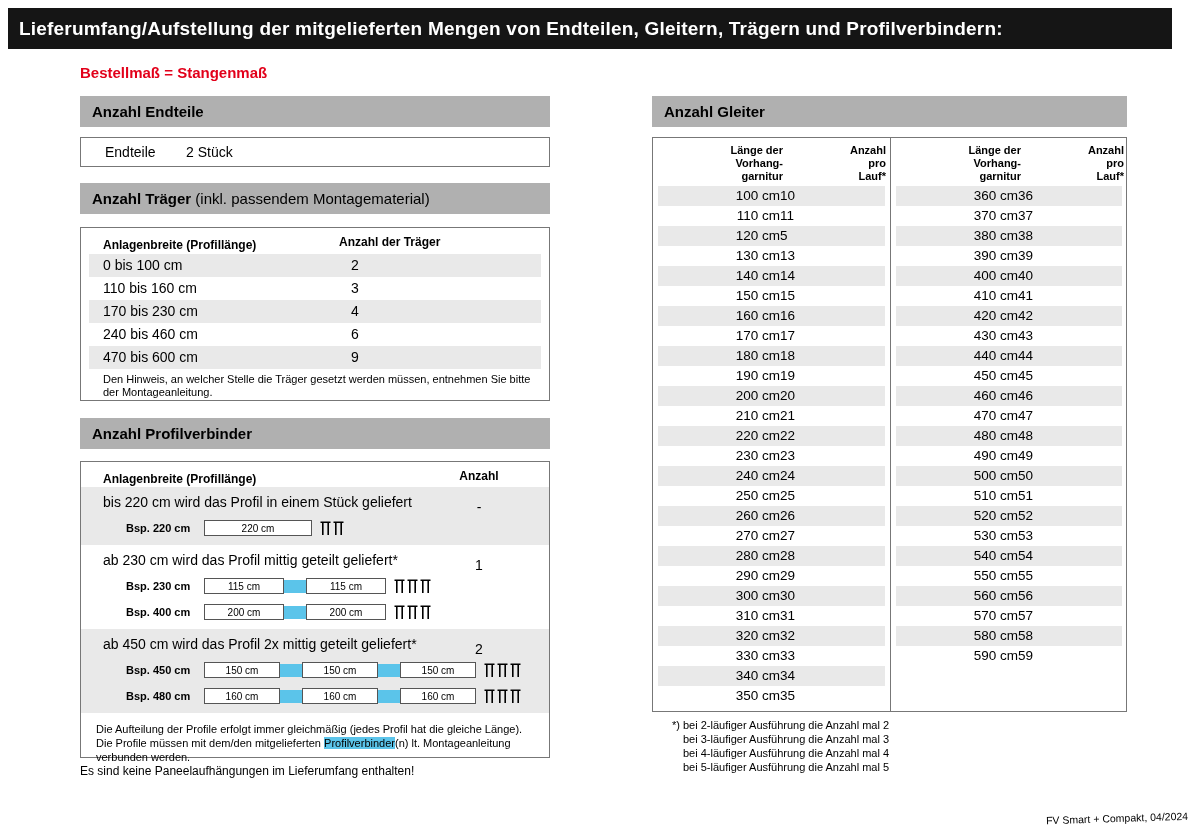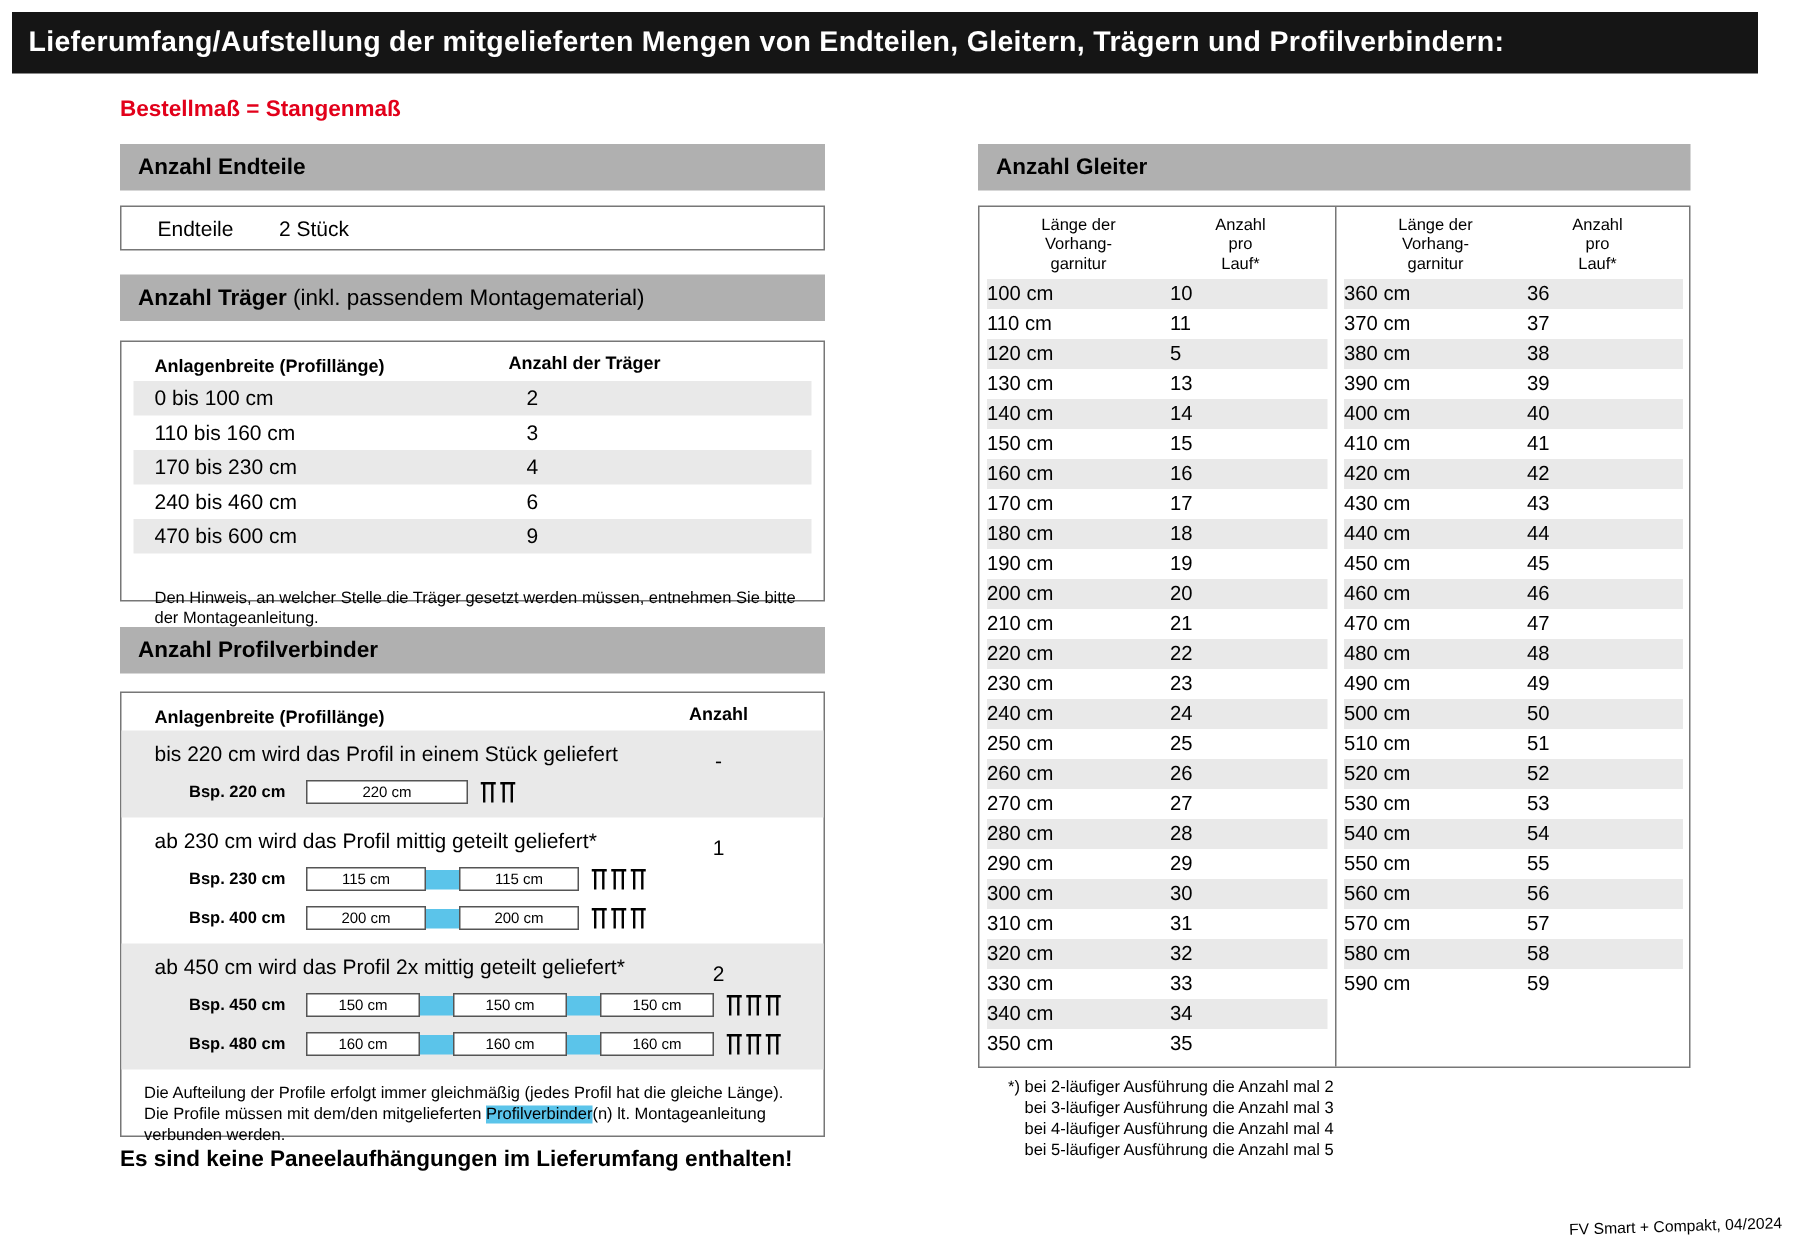--- a/index.html
+++ b/index.html
@@ -26,53 +26,53 @@
 
   
   .traeger-box{top:131px;height:174px}
   .thead{position:relative;height:26px;padding-top:7px}
   .thead .c1{margin-left:22px;font-size:12px;font-weight:bold}
   .thead .c2{position:absolute;left:258px;top:7px;font-size:12px;font-weight:bold}
   .trow{position:relative;height:23px;line-height:23px;margin:0 8px;font-size:14px}
   .trow.stripe{background:var(--stripe,#e9e9e9)}
   .trow .trange{position:absolute;left:14px}
   .trow .tcount{position:absolute;left:262px}
-  .tnote{margin:24px 0 0 22px;font-size:11px;line-height:13px;width:432px;white-space:pre-line}
+  .tnote{margin:4px 0 0 22px;font-size:11px;line-height:13px;width:432px;white-space:pre-line}
 
   
   .profil-box{top:365px;height:297px}
   .pv-header{position:relative;height:25px;padding-top:7px}
   .pv-header .pv-c1{margin-left:22px;font-size:12px;font-weight:bold}
   .pv-header .pv-c2{position:absolute;left:378px;top:7px;width:40px;text-align:center;font-size:12px;font-weight:bold}
   .pv-section{position:relative;padding-bottom:8px}
   .pv-section.gray{background:var(--stripe,#e9e9e9)}
   .pv-text{padding-top:6px;margin-left:22px;font-size:14px;line-height:18px}
   .pv-count{position:absolute;left:378px;top:12px;width:40px;text-align:center;font-size:14px}
   .pv-ex{display:flex;align-items:center;height:18px;margin:8px 0 0 45px}
   .pv-ex-label{font-weight:bold;font-size:11px;width:78px}
   .pv-bar{display:flex;align-items:center}
   .pv-seg{height:16px;border:1px solid #555;background:#fff;font-size:10px;display:flex;align-items:center;justify-content:center}
   .pv-conn{height:13px;width:22px;background:var(--blue,#5bc4ea);display:inline-block}
   .pv-brackets{display:flex;gap:2px;margin-left:8px;align-items:center}
   .pv-note{margin:9px 15px 0 15px;font-size:11px;line-height:14px}
   .pv-note .hl{background:var(--blue,#5bc4ea)}
-  .bottom-note{position:absolute;top:668px;left:0;font-weight:bold;font-size:15px}
+  .bottom-note{position:absolute;top:668px;left:0;font-weight:normal;font-size:12px}
 
   
   .gleiter-box{top:41px;height:575px}
   .ghalf{position:absolute;top:0;bottom:0}
   .ghalf-left{left:0;width:237px}
   .ghalf-right{left:237px;width:237px;border-left:1px solid #777}
   .ghead{position:relative;height:48px}
-  .ghead span{position:absolute;top:6px;font-weight:normal;font-size:11px;line-height:13px;text-align:center;white-space:pre-line}
+  .ghead span{position:absolute;top:6px;font-weight:bold;font-size:11px;line-height:13px;text-align:right;white-space:pre-line}
   .ghead .h1{left:2px;width:128px}
   .ghead .h2{left:115px;width:118px}
   .grow{position:relative;height:20px;line-height:20px;margin:0 5px;font-size:13.5px}
   .grow.stripe{background:var(--stripe,#e9e9e9)}
-  .glen{position:absolute;left:0;width:122px;text-align:left}
+  .glen{position:absolute;left:0;width:122px;text-align:right}
   .gcount{position:absolute;left:122px;width:96px;}
   .footnotes{position:absolute;top:622px;left:20px;font-size:11px;line-height:14px}
   .fnline{padding-left:11px}
   .fnline.first{padding-left:0}
 
   .footer{position:absolute;right:12px;top:812px;font-size:10.5px;transform:rotate(-1.8deg)}
 </style>
 </head>
 <body>
 

